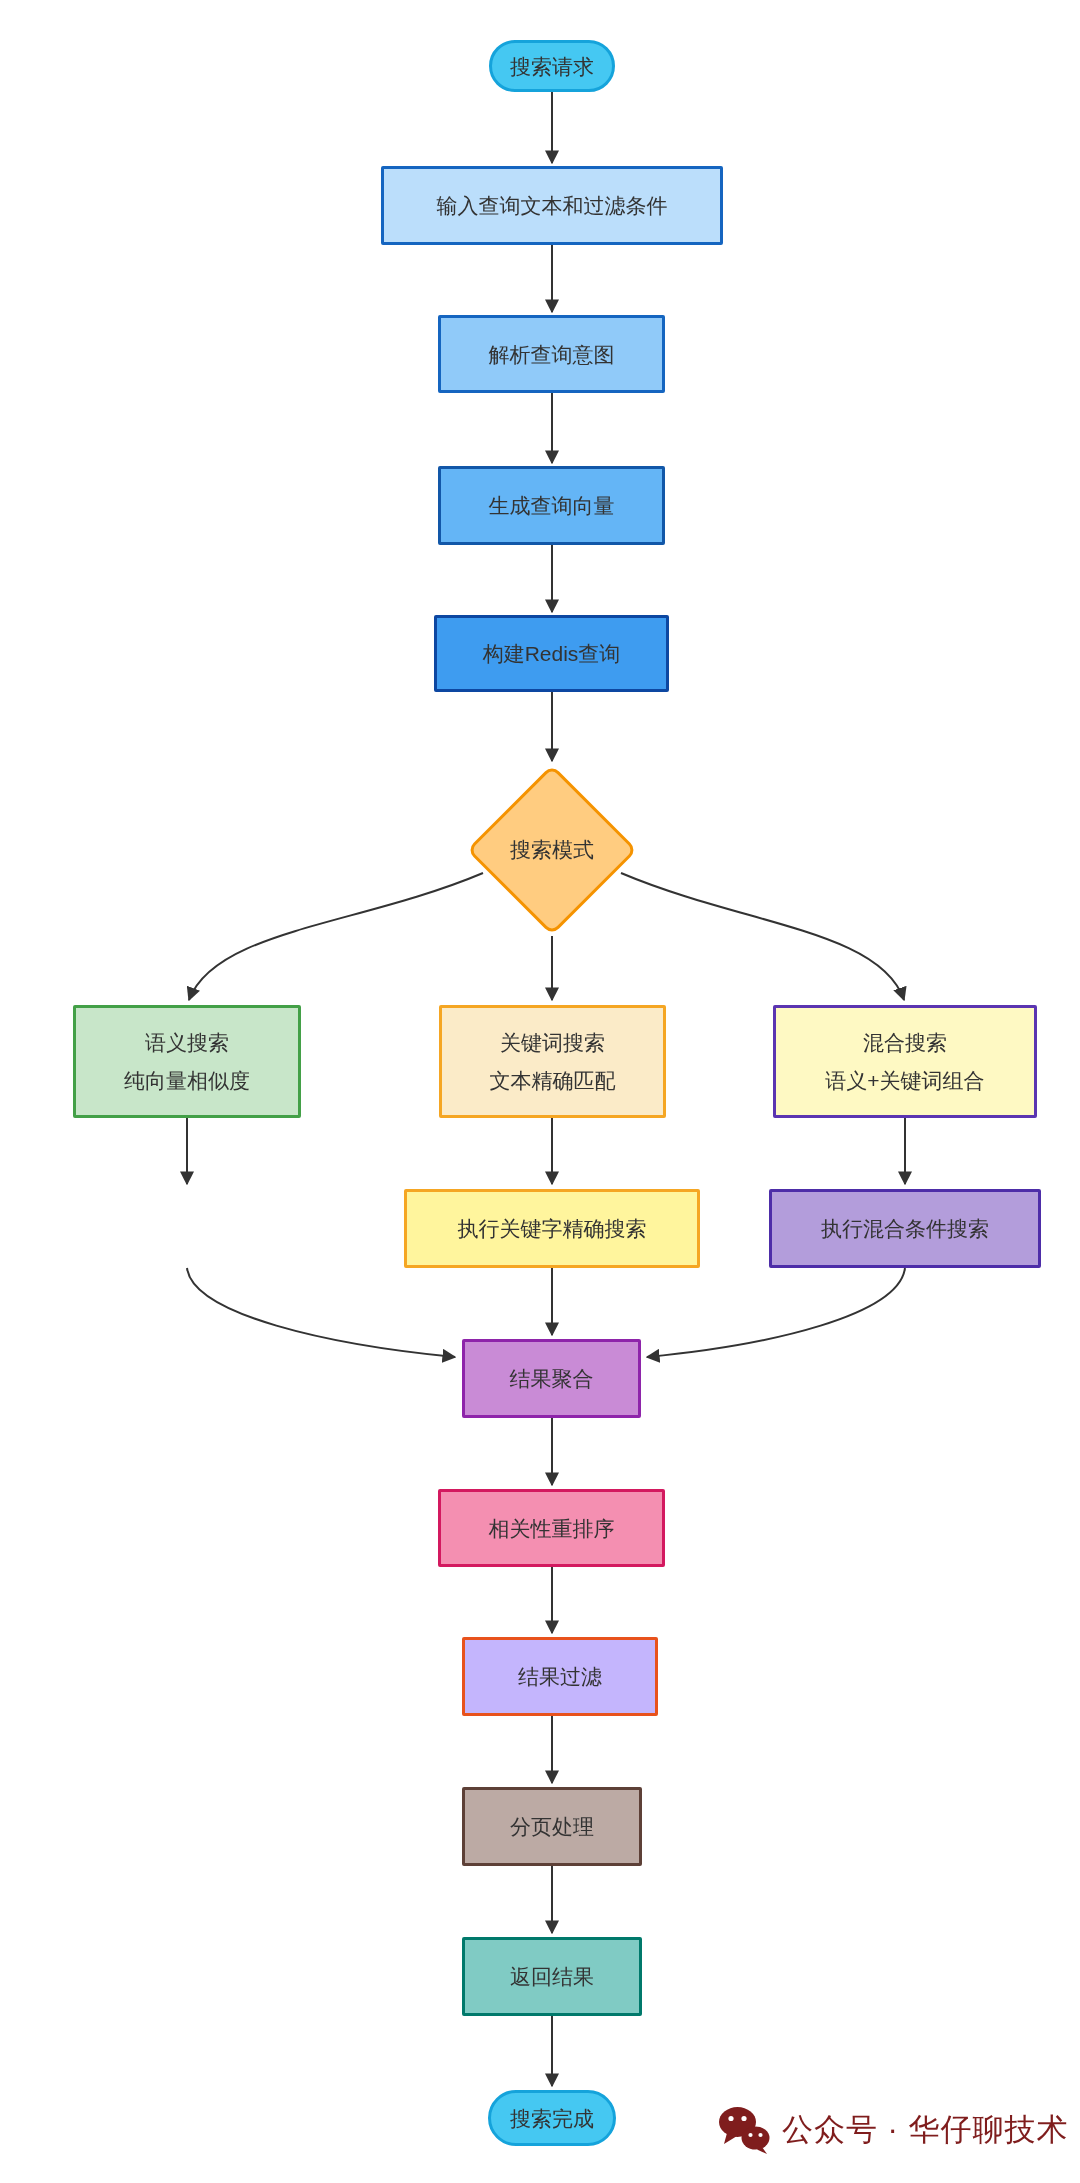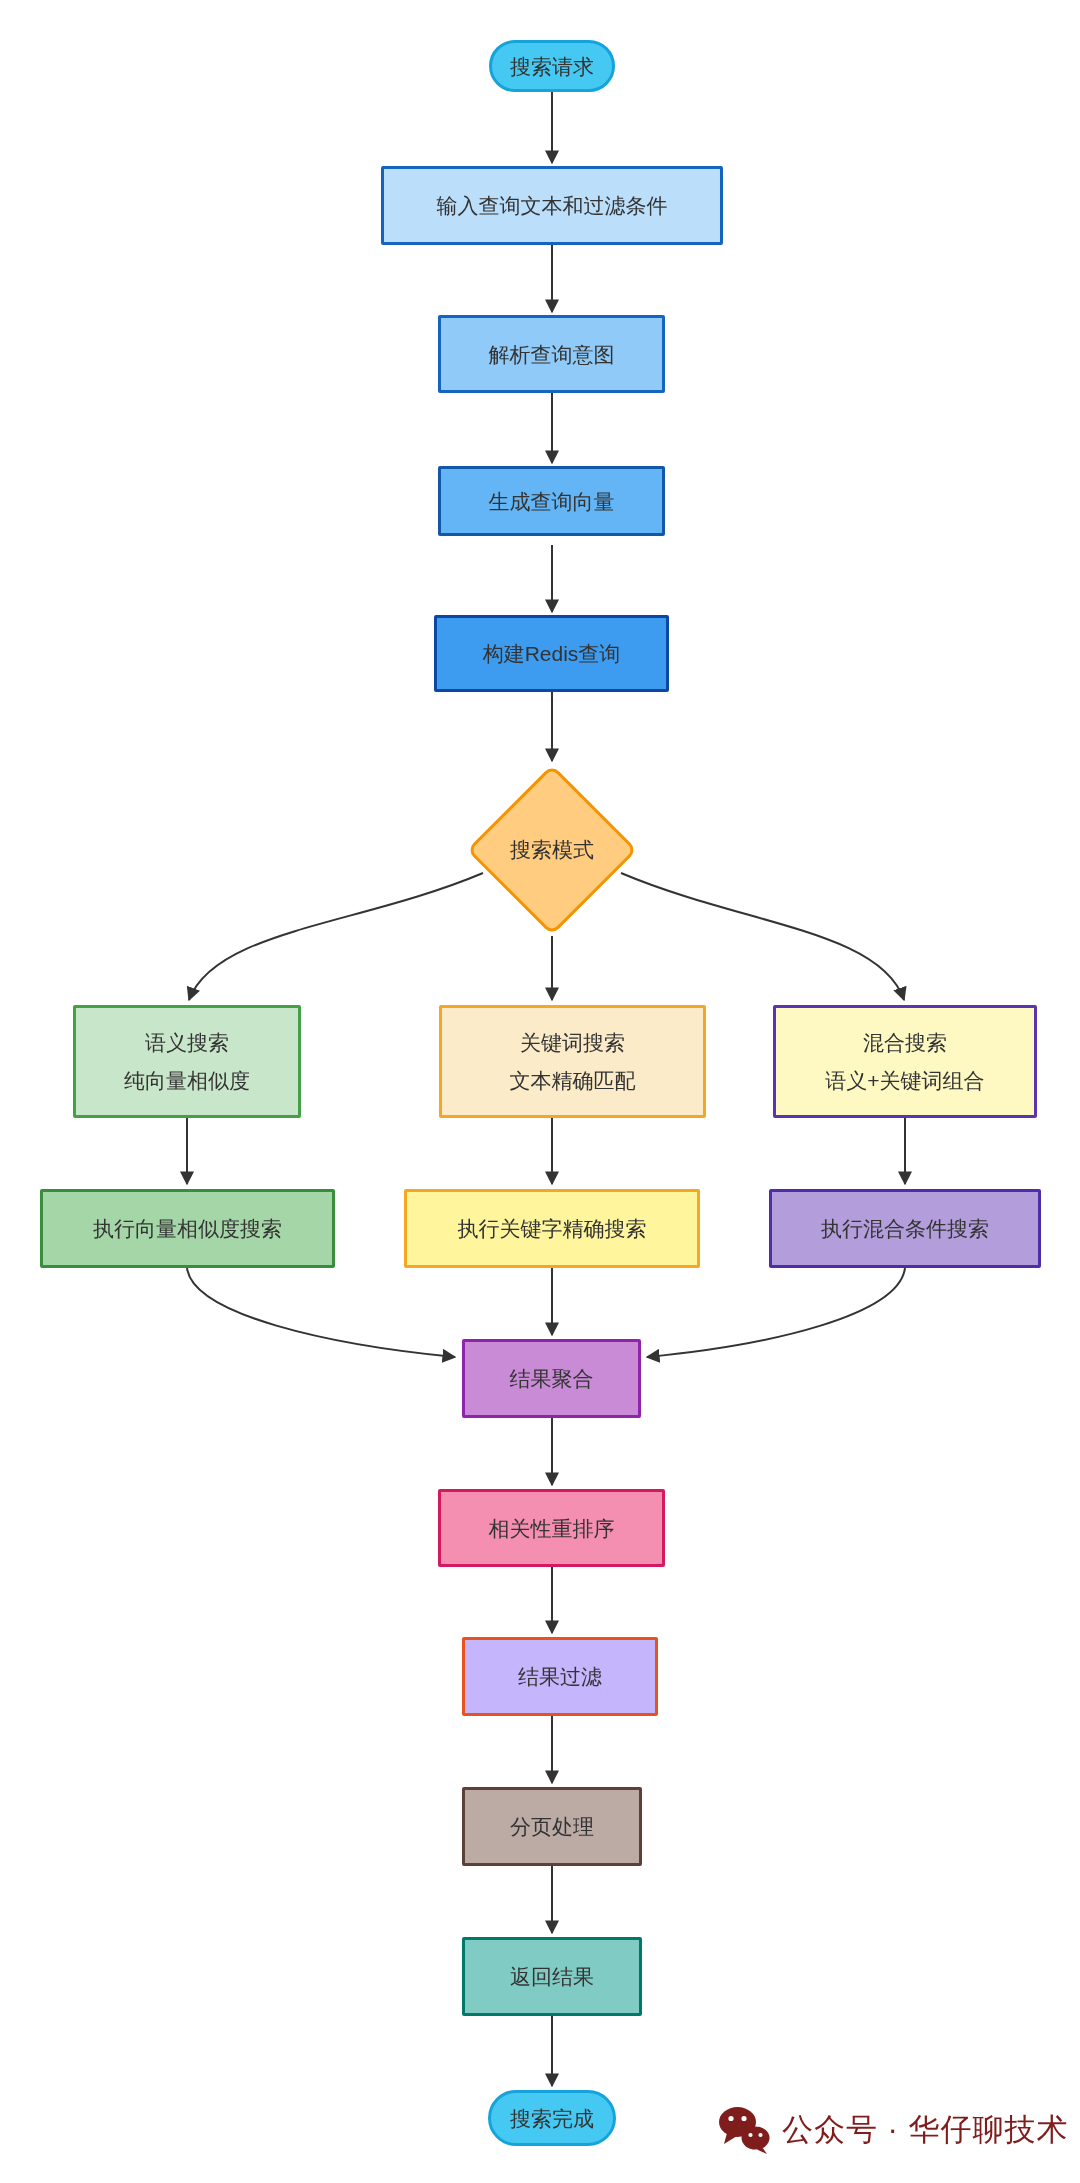--- a/index.html
+++ b/index.html
@@ -94,51 +94,48 @@
   </div>
 
   <div class="node" style="left: 381px; top: 166px; width: 342px; height: 79px; background-color: rgb(187, 222, 251); border-color: rgb(21, 101, 192); justify-content: center;">
     <span>输入查询文本和过滤条件</span>
   </div>
 
   <div class="node" style="left: 438px; top: 315px; width: 227px; height: 78px; background-color: rgb(144, 202, 249); border-color: rgb(21, 101, 192);">
     <span>解析查询意图</span>
   </div>
 
-  <div class="node" style="left: 438px; top: 466px; width: 227px; height: 70px; background-color: rgb(100, 181, 246); border-color: rgb(18, 87, 168);">
+  <div class="node" style="left: 438px; top: 466px; width: 227px; height: 79px; background-color: rgb(100, 181, 246); border-color: rgb(18, 87, 168);">
     <span>生成查询向量</span>
   </div>
 
   <div class="node" style="left: 434px; top: 615px; width: 235px; height: 77px; background-color: rgb(62, 156, 240); border-color: rgb(13, 71, 161);">
     <span>构建Redis查询</span>
   </div>
 
   <div class="diamond-wrap" style="left:467px;top:764px;width:170px;height:172px;">
     <div class="diamond" style="background-color: rgb(255, 204, 128); border-color: rgb(245, 147, 0);"></div>
     <span class="dlabel">搜索模式</span>
   </div>
 
   <div class="node" style="left: 73px; top: 1005px; width: 228px; height: 113px; background-color: rgb(200, 230, 201); border-color: rgb(67, 160, 71);">
     <span>语义搜索</span>
     <span class="l2">纯向量相似度</span>
   </div>
 
-  <div class="node" style="left: 439px; top: 1005px; width: 267px; height: 113px; background-color: rgb(251, 235, 200); border-color: rgb(245, 166, 35);">
+  <div class="node" style="left: 439px; top: 1005px; width: 227px; height: 113px; background-color: rgb(251, 235, 200); border-color: rgb(245, 166, 35);">
     <span>关键词搜索</span>
     <span class="l2">文本精确匹配</span>
   </div>
 
   <div class="node" style="left: 773px; top: 1005px; width: 264px; height: 113px; background-color: #fef9c3; border-color: rgb(91, 53, 177);">
     <span>混合搜索</span>
     <span class="l2">语义+关键词组合</span>
   </div>
 
-  <div class="node" style="left: 40px; top: 1189px; width: 295px; height: 79px; background-color: rgb(165, 214, 167); border-color: rgb(56, 142, 60);">
-    <span>执行向量相似度搜索</span>
-  </div>
 
   <div class="node" style="left: 404px; top: 1189px; width: 296px; height: 79px; background-color: rgb(255, 245, 157); border-color: rgb(245, 166, 35);">
     <span>执行关键字精确搜索</span>
   </div>
 
   <div class="node" style="left: 769px; top: 1189px; width: 272px; height: 79px; background-color: rgb(179, 157, 219); border-color: rgb(77, 45, 168);">
     <span>执行混合条件搜索</span>
   </div>
 
   <div class="node" style="left: 462px; top: 1339px; width: 179px; height: 79px; background-color: rgb(201, 139, 214); border-color: rgb(142, 36, 170);">

